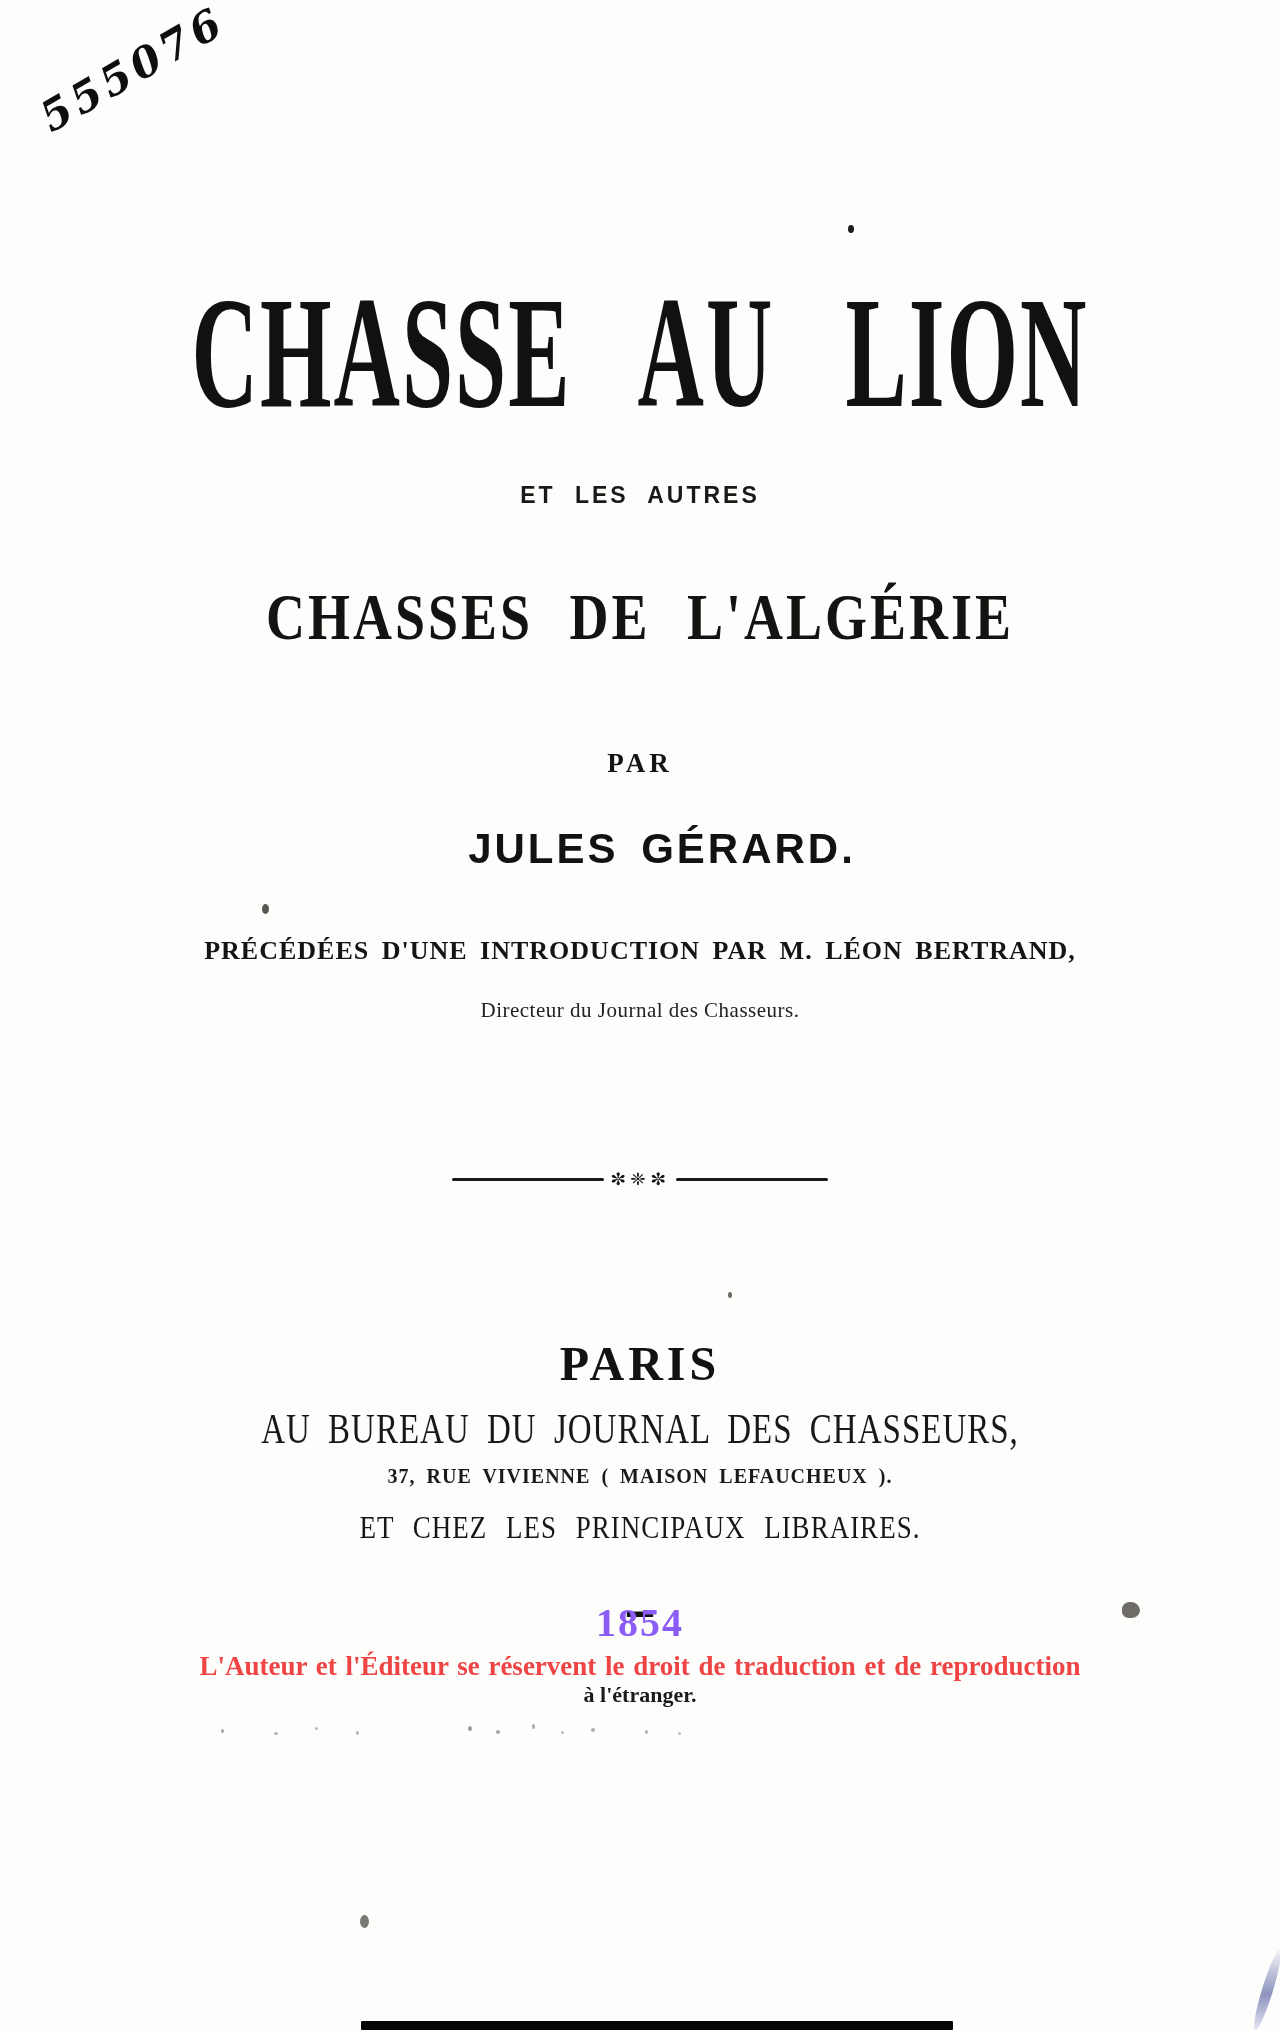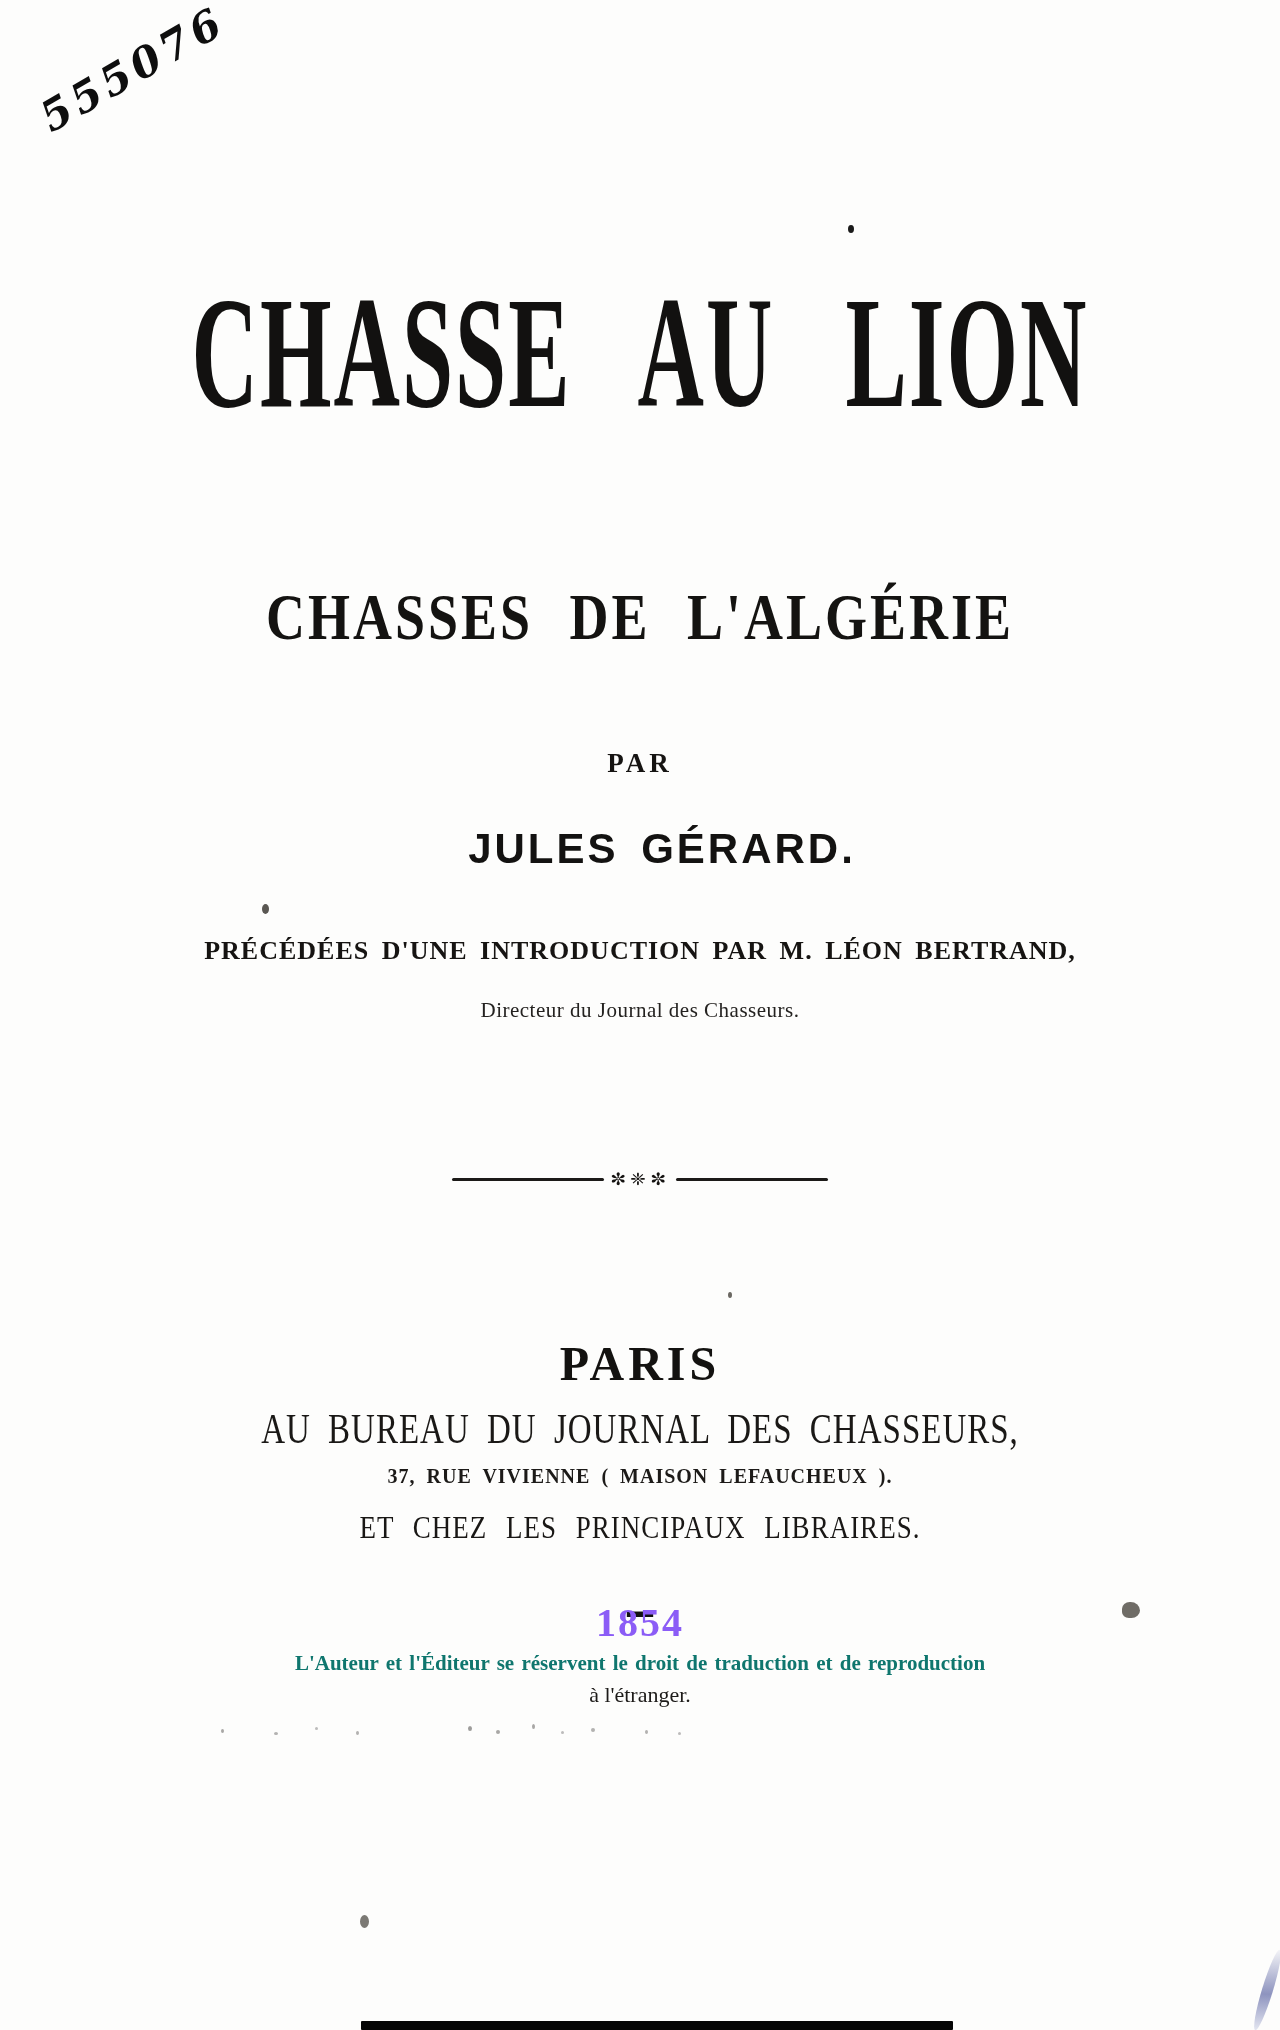--- a/index.html
+++ b/index.html
@@ -76,22 +76,22 @@
   .address{ top:1466px;font-size:20px;font-weight:bold;letter-spacing:1px;word-spacing:5px;color:#1c1a18; }
   .booksellers{
     top:1512px;font-size:27px;letter-spacing:1px;word-spacing:11px;
     transform:scaleY(1.2);transform-origin:center top;color:#191715;
   }
   .separator-dash{
     top:1570px;font-size:26px;font-weight:bold;
     transform:scaleY(3);transform-origin:center top;color:#111;
   }
   .year{ top:1603px;font-size:40px;font-weight:bold;letter-spacing:2px;color:#8b5cf6; }
-  .notice1{ top:1653px;font-size:21px;font-weight:bold;word-spacing:2px;color:#0f766e; }
-  .notice2{ top:1684px;font-size:22px;font-weight:normal;color:#1d1b19; }
+  .notice1{ top:1653px;font-size:27px;font-weight:bold;word-spacing:2px;color:#ef4444; }
+  .notice2{ top:1684px;font-size:22px;font-weight:bold;color:#1d1b19; }
   
   .speck{ position:absolute;border-radius:50%; }
   .bottom-bar{
     position:absolute;left:361px;top:2021px;width:592px;height:9px;
     background:#050505;border-radius:1px;
   }
   .corner-mark{
     position:absolute;left:1262px;top:1948px;width:11px;height:84px;
     border-radius:50%;
     transform:rotate(17deg);
@@ -103,20 +103,21 @@
 
 <div class="page">
 
   <div class="stamp">555076</div>
 
 
   <div class="speck" style="left:848px;top:225px;width:6px;height:8px;background:#1a1a1a;"></div>
 
   <div class="line main-title">CHASSE AU LION</div>
 
+  <div class="line connector">ET LES AUTRES</div>
 
   <div class="line subtitle">CHASSES DE L'ALGÉRIE</div>
 
   <div class="line par">PAR</div>
 
   <div class="line author">JULES GÉRARD.</div>
 
   <div class="speck" style="left:262px;top:904px;width:7px;height:10px;background:#5a5752;"></div>
 
   <div class="line intro-role">Directeur du Journal des Chasseurs.</div>

